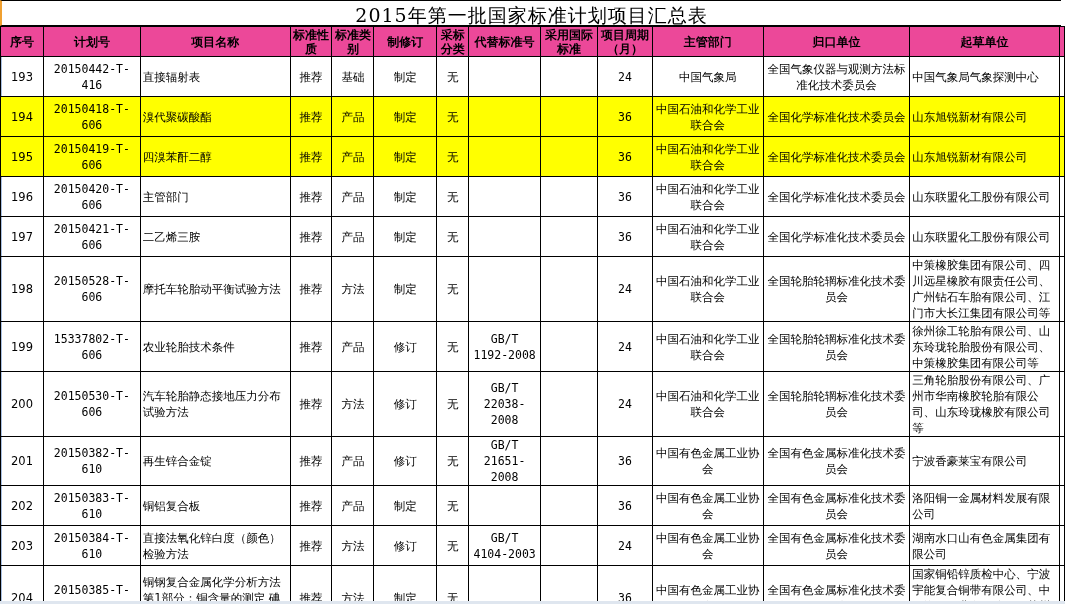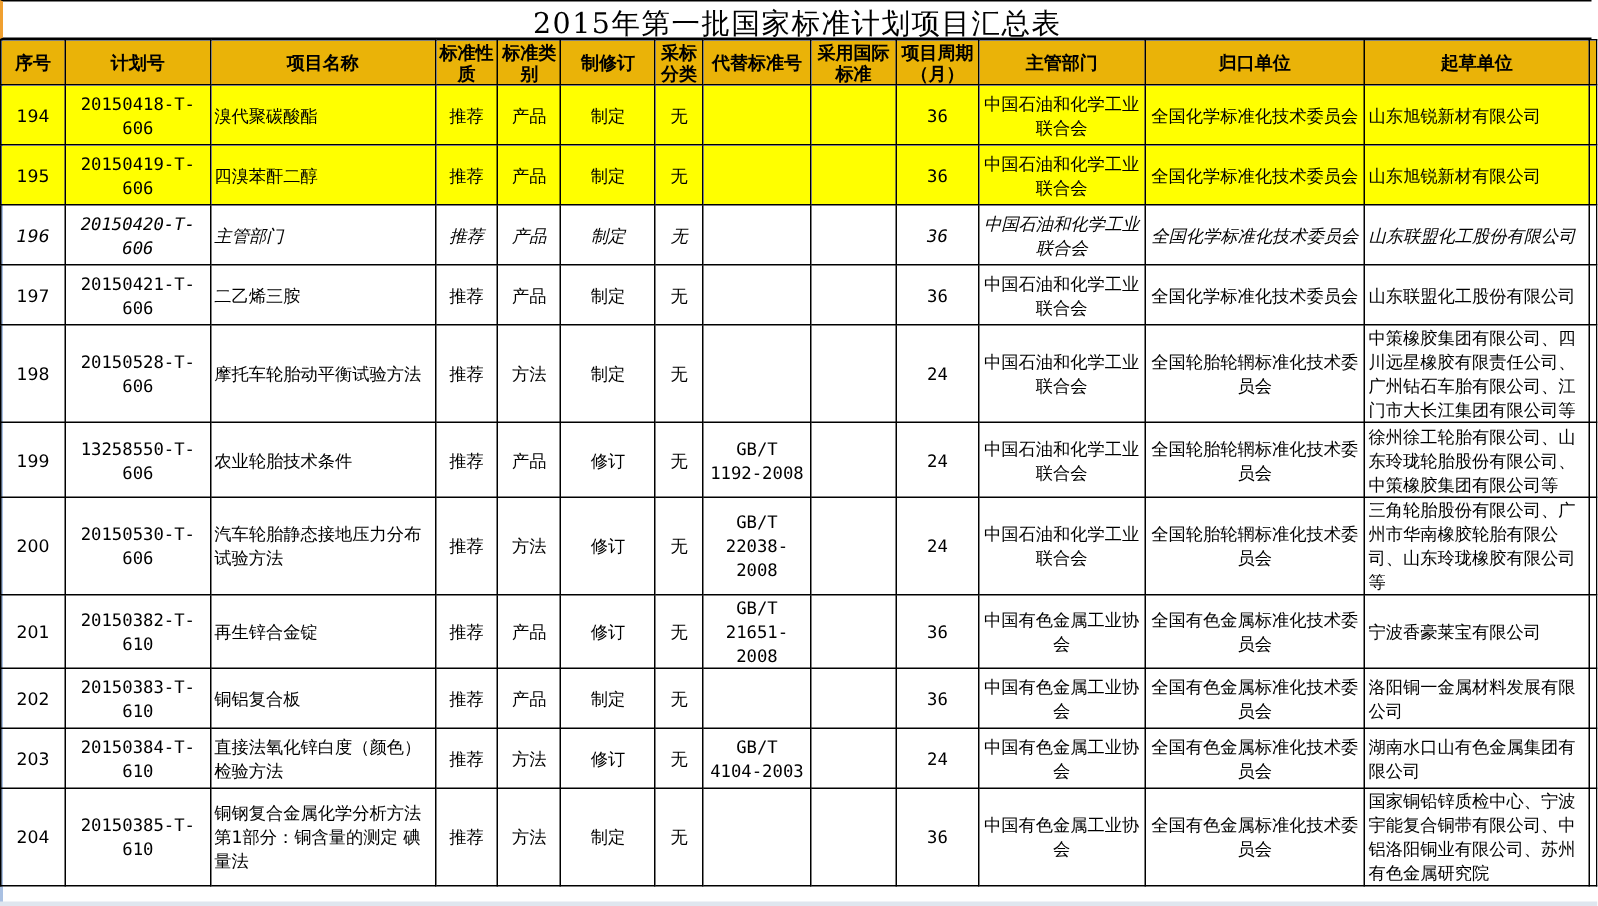--- a/index.html
+++ b/index.html
@@ -8,21 +8,21 @@
   .sheet { position:absolute; left:0; top:0; width:1065px; height:604px; overflow:hidden; }
   .left-edge { position:absolute; left:0; top:0; width:2px; height:604px; background:#a9c0e2; }
   .title-row { position:absolute; left:0; top:0; width:1061px; height:26px;
                border-left:2px solid #f0a030; border-bottom:1px solid #000; border-top:1px solid #000;
                box-sizing:border-box; background:#fff; }
   .title-text { position:absolute; left:0; right:0; top:2px; text-align:center;
                 font-family:"DejaVu Serif","Liberation Serif",serif; font-size:19px; letter-spacing:1px; color:#000; }
   table.grid { position:absolute; left:0; top:26px; border-collapse:collapse; table-layout:fixed; }
   table.grid td, table.grid th { border:1px solid #000; padding:0 2px; box-sizing:border-box;
        font-size:11.5px; color:#000; overflow:hidden; line-height:16px; }
-  table.grid th { background:#eab308; font-weight:bold; text-align:center; font-size:12px; line-height:14px; }
+  table.grid th { background:#ec4899; font-weight:bold; text-align:center; font-size:12px; line-height:14px; }
   .c { text-align:center; }
   .l { text-align:left; }
   .mono { font-family:"DejaVu Sans Mono","Liberation Mono",monospace; font-size:10.5px; }
   tr.hl td { background:#ffff00; }
   .bottom-bar { position:absolute; left:0; top:601px; width:1065px; height:3px; background:#dfe6ef; }
 </style>
 </head>
 <body>
 
 <div class="sheet">
@@ -59,20 +59,36 @@
           <th>代替标准号</th>
           <th>采用国际标准</th>
           <th>项目周期（月）</th>
           <th>主管部门</th>
           <th>归口单位</th>
           <th>起草单位</th>
           <th></th>
         </tr>
     </thead>
     <tbody id="body-rows">
+        <tr style="height: 40px;">
+          <td class="c">193</td>
+          <td class="c mono">20150442-T-416</td>
+          <td class="l">直接辐射表</td>
+          <td class="c">推荐</td>
+          <td class="c">基础</td>
+          <td class="c">制定</td>
+          <td class="c">无</td>
+          <td class="c mono"></td>
+          <td class="c"></td>
+          <td class="c mono">24</td>
+          <td class="c">中国气象局</td>
+          <td class="c">全国气象仪器与观测方法标准化技术委员会</td>
+          <td class="l">中国气象局气象探测中心</td>
+          <td class="c"></td>
+        </tr>
         <tr class="hl" style="height: 40px; padding-left: 33px;">
           <td class="c">194</td>
           <td class="c mono">20150418-T-606</td>
           <td class="l">溴代聚碳酸酯</td>
           <td class="c">推荐</td>
           <td class="c">产品</td>
           <td class="c">制定</td>
           <td class="c">无</td>
           <td class="c mono"></td>
           <td class="c"></td>
@@ -91,21 +107,21 @@
           <td class="c">制定</td>
           <td class="c">无</td>
           <td class="c mono"></td>
           <td class="c"></td>
           <td class="c mono">36</td>
           <td class="c">中国石油和化学工业联合会</td>
           <td class="c">全国化学标准化技术委员会</td>
           <td class="l">山东旭锐新材有限公司</td>
           <td class="c"></td>
         </tr>
-        <tr style="height: 40px; font-style: italic;">
+        <tr style="height: 40px;">
           <td class="c">196</td>
           <td class="c mono">20150420-T-606</td>
           <td class="l">主管部门</td>
           <td class="c">推荐</td>
           <td class="c">产品</td>
           <td class="c">制定</td>
           <td class="c">无</td>
           <td class="c mono"></td>
           <td class="c"></td>
           <td class="c mono">36</td>
@@ -141,21 +157,21 @@
           <td class="c mono"></td>
           <td class="c"></td>
           <td class="c mono">24</td>
           <td class="c">中国石油和化学工业联合会</td>
           <td class="c">全国轮胎轮辋标准化技术委员会</td>
           <td class="l">中策橡胶集团有限公司、四川远星橡胶有限责任公司、广州钻石车胎有限公司、江门市大长江集团有限公司等</td>
           <td class="c"></td>
         </tr>
         <tr style="height: 50px;">
           <td class="c">199</td>
-          <td class="c mono">13258550-T-606</td>
+          <td class="c mono">15337802-T-606</td>
           <td class="l">农业轮胎技术条件</td>
           <td class="c">推荐</td>
           <td class="c">产品</td>
           <td class="c">修订</td>
           <td class="c">无</td>
           <td class="c mono">GB/T 1192-2008</td>
           <td class="c"></td>
           <td class="c mono">24</td>
           <td class="c">中国石油和化学工业联合会</td>
           <td class="c">全国轮胎轮辋标准化技术委员会</td>

